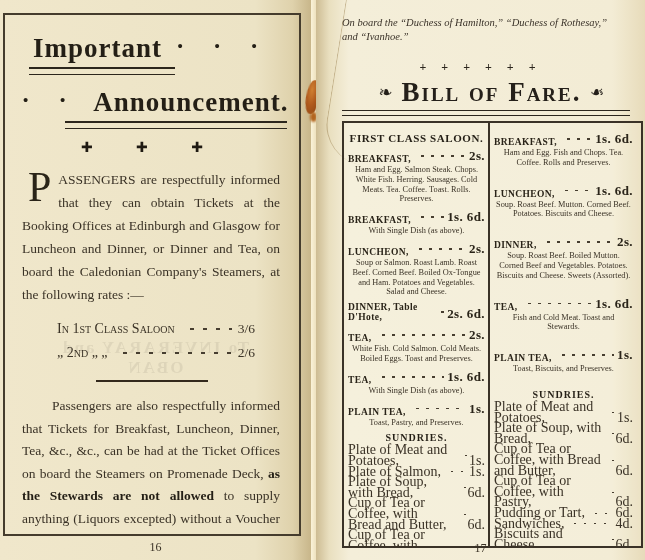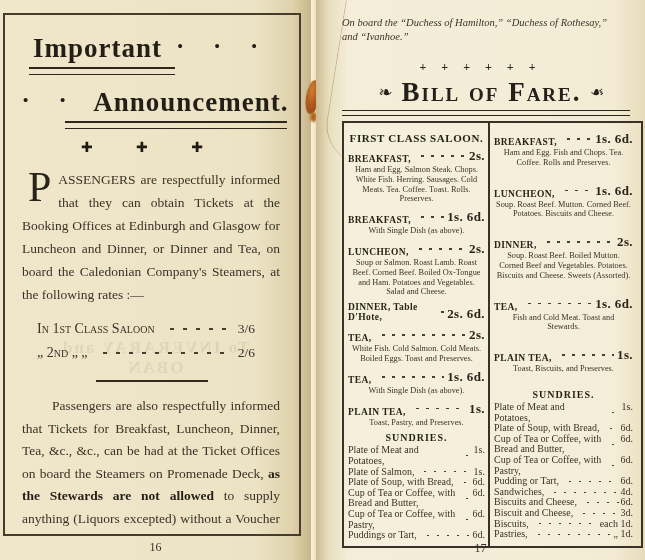--- a/index.html
+++ b/index.html
@@ -19,21 +19,21 @@
   }
   .lp-title-row1{margin:16px 0 0 28px;font-size:27px;font-weight:bold;letter-spacing:1px;color:#241f16;}
   .lp-title-row2{margin:12px 0 0 18px;font-size:27px;font-weight:bold;letter-spacing:1px;color:#241f16;}
   .title-dots{font-size:15px;font-weight:bold;letter-spacing:14px;vertical-align:6px;color:#241f16;}
   .dbl-rule{height:5px;border-top:2px solid #2c261c;border-bottom:1px solid #2c261c;}
   .rule1{width:146px;margin:3px 0 0 24px;}
   .rule2{width:222px;margin:3px 0 0 60px;}
   .lp-crosses{text-align:center;margin:10px 0 0 0;font-size:14px;letter-spacing:20px;color:#1f1a12;}
   .lp-par{margin:12px 19px 0 17px;font-size:13.5px;line-height:23px;text-align:justify;color:#3a3226;}
   .dropcap{float:left;font-size:42px;line-height:32px;padding:3px 7px 0 6px;color:#2a2418;}
-  .rates{margin:11px 44px 0 32px;}
+  .rates{margin:11px 44px 0 52px;}
   .rate-row{display:flex;align-items:baseline;font-variant:small-caps;font-size:14px;line-height:24px;color:#3a3226;}
   .rate-price{font-variant:normal;font-size:13.5px;}
   .leader{flex:1 1 auto;height:2px;align-self:center;margin:0 6px;min-width:10px;
     background:repeating-linear-gradient(to right,transparent 0 9px,#473e30 9px 13px);}
   .lp-divider{width:112px;border-top:2px solid #33291c;margin:15px auto 0;}
   .lp-par2{margin:13px 19px 0 17px;text-indent:30px;font-size:13.5px;line-height:22.5px;text-align:justify;color:#3a3226;}
   .bold-inline{font-weight:bold;color:#241f16;}
   .page-num{position:absolute;bottom:5px;width:100%;text-align:center;font-size:12px;color:#3a3226;}
   .ghost{position:absolute;top:338px;left:30px;width:250px;text-align:center;
     transform:scaleX(-1);opacity:0.08;font-weight:bold;font-size:17px;letter-spacing:2px;pointer-events:none;}
@@ -64,21 +64,21 @@
   .menu-col{width:146px;padding:8px 3px 0 4px;box-sizing:border-box;overflow:hidden;}
   .menu-col.first{border-right:2px solid #3a3227;}
   .col-heading{text-align:center;font-size:11px;font-weight:bold;letter-spacing:.6px;color:#241f16;margin:1px 0 4px;}
   .menu-section{margin-bottom:5px;}
   .roomy .menu-section{margin-bottom:15px;}
   .sec-head{display:flex;align-items:flex-end;font-weight:bold;font-size:9.5px;letter-spacing:.4px;color:#2a2419;}
   .sec-head .leader{background:repeating-linear-gradient(to right,transparent 0 7px,#473e30 7px 10px);height:1.5px;margin:0 3px;}
   .sec-price{white-space:nowrap;font-size:13px;}
   .sec-items{font-size:8.3px;line-height:9.8px;text-align:center;padding:1px 2px 0;color:#3a3226;}
   .sundries-heading{text-align:center;font-size:10px;font-weight:bold;letter-spacing:1px;margin:3px 0 2px;color:#241f16;}
-  .sundry-row{display:flex;align-items:flex-start;font-size:10px;line-height:10.6px;color:#3a3226;}
+  .sundry-row{display:flex;align-items:flex-end;font-size:14px;line-height:10.6px;color:#3a3226;}
   .sundry-label{max-width:108px;}
   .sundry-row .leader{background:repeating-linear-gradient(to right,transparent 0 8px,#473e30 8px 10px);height:1px;margin:0 2px;}
   .sundry-price{white-space:nowrap;}
   .rp-pagenum{position:absolute;bottom:4px;left:0;width:100%;text-align:center;font-size:12px;color:#3a3226;}
 </style>
 </head>
 <body>
 
 <div class="left-page">
   <div class="ghost">To INVERARAY and OBAN</div>

